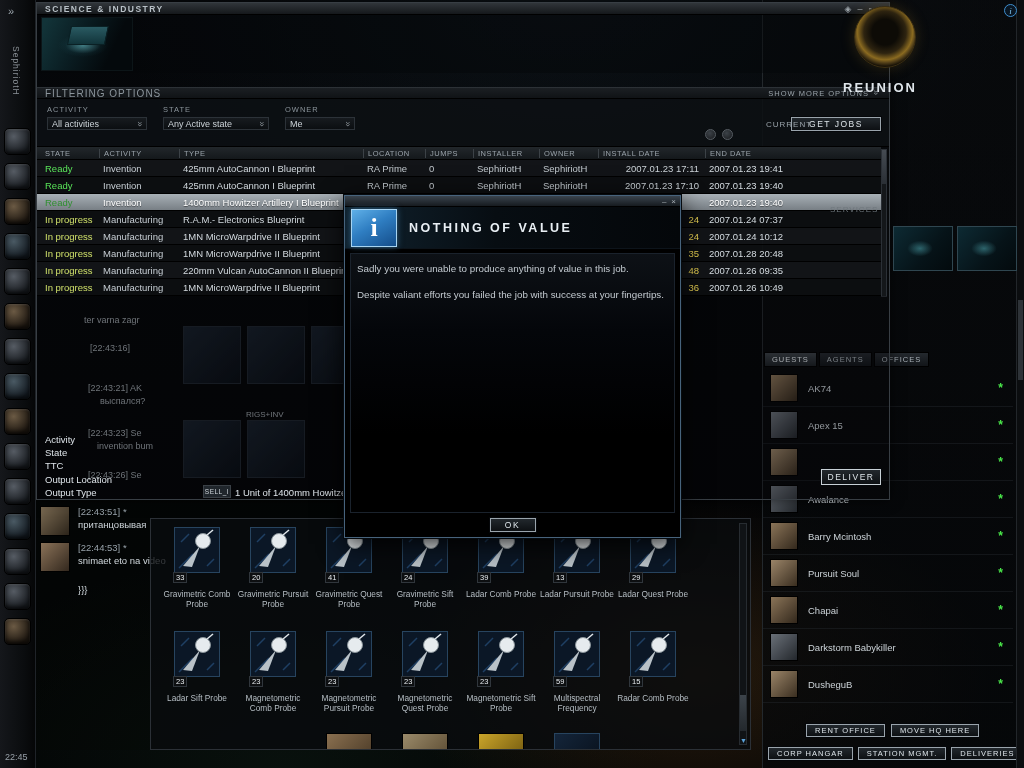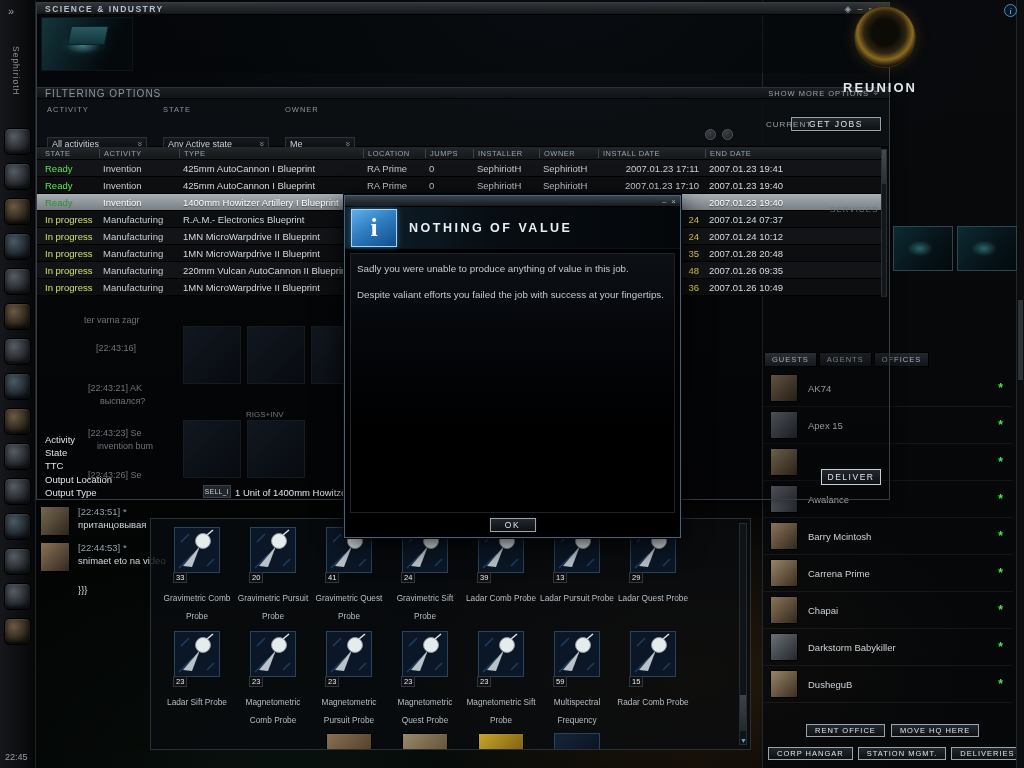--- a/index.html
+++ b/index.html
@@ -111,21 +111,21 @@
   .si-showmore { margin-left:auto; display:flex; gap:4px; align-items:center; padding-right:10px;
             font-size:7.5px; letter-spacing:1px; color:#9aa3aa; cursor:pointer; }
   .chev { display:inline-block; transform:rotate(90deg); font-size:9px; color:#8a9298; }
   .si-filters { position:absolute; left:0; top:96px; right:0; height:48px; background:rgba(13,16,19,.88);
             border-bottom:1px solid #000; }
   .si-filter-row { position:absolute; left:10px; top:6px; display:flex; gap:16px; }
   .sfblock { display:flex; flex-direction:column; gap:3px; }
   .sflabel { font-size:7.5px; color:#8b949b; letter-spacing:1px; }
   .scombo { height:13px; border:1px solid #2c3238; background:linear-gradient(#171b1f,#0b0e11);
             display:flex; align-items:center; justify-content:space-between; padding:0 4px;
-            font-size:9px; color:#ccd3d8; cursor:pointer;margin-top:20px; }
+            font-size:9px; color:#ccd3d8; cursor:pointer; }
   .sfblock:nth-of-type(1) .scombo { width:100px; }
   .sfblock:nth-of-type(2) .scombo { width:106px; }
   .sfblock:nth-of-type(3) .scombo { width:70px; }
   .pagedot { position:absolute; top:126px; width:11px; height:11px; border-radius:50%; cursor:pointer;
              border:1px solid #565c62; background:radial-gradient(circle at 40% 35%,#3c4248,#17191c); }
   .pd1 { left:668px; } .pd2 { left:685px; }
   .getjobs { position:absolute; left:754px; top:114px; width:90px; height:14px; }
   .si-colhead { position:absolute; left:0; top:144px; right:8px; height:13px; display:flex; align-items:center;
              background:linear-gradient(#22272b,#14181b); border-bottom:1px solid #000;
              font-size:7.5px; color:#9aa3ab; letter-spacing:.5px; }
@@ -186,21 +186,21 @@
   .dlg-ok { position:absolute; left:50%; transform:translateX(-50%); bottom:5px; width:46px; height:14px; }
 
   
   .inv { position:absolute; left:150px; top:518px; width:601px; height:232px; z-index:4; overflow:hidden;
          background:rgba(9,11,14,.78); border:1px solid #2b3036;padding-left:20px; }
   .inv-grid { position:absolute; left:8px; top:6px; width:540px; display:flex; flex-wrap:wrap; }
   .tile { width:76px; height:104px; position:relative; display:flex; flex-direction:column; align-items:center; cursor:pointer; }
   .tile-icon { width:46px; height:46px; margin-top:2px; position:relative; }
   .tile-qty { position:absolute; left:14px; top:47px; background:#0d0f11; border:1px solid #30363c;
               color:#e8ecef; font-size:7.5px; line-height:9px; padding:0 2px; }
-  .tile-name { margin-top:16px; font-size:8.3px; line-height:18px; color:#b6bec4; text-align:center; width:74px; }
+  .tile-name { margin-top:16px; font-size:8.3px; line-height:10px; color:#b6bec4; text-align:center; width:74px; }
   .ptile { position:absolute; top:214px; width:46px; height:46px; border:1px solid #000; cursor:pointer; }
   .ptile.f1 { left:175px; background:linear-gradient(135deg,#8a7050,#3a2c1c); }
   .ptile.f2 { left:251px; background:linear-gradient(135deg,#9a8a6a,#4a3a22); }
   .ptile.f3 { left:327px; background:linear-gradient(135deg,#caa52a,#5a4408); }
   .ptile.f4 { left:403px; background:linear-gradient(135deg,#14253a,#060d16); border-color:#27445f; }
   .inv-scroll { position:absolute; right:3px; top:4px; bottom:4px; width:8px;
                 background:#101316; border:1px solid #272c31; }
   .inv-scroll-handle { position:absolute; left:0; bottom:13px; width:6px; height:36px;
                 background:linear-gradient(#3c434a,#23282d); cursor:pointer; }
   .inv-scroll-arrow { position:absolute; left:0; bottom:0; width:7px; text-align:center;
@@ -224,21 +224,21 @@
 
 <div id="screen">
   <div class="bg"></div>
 
   <div class="btile" style="left:183px; top:326px;"></div>
   <div class="btile" style="left:247px; top:326px;"></div>
   <div class="btile" style="left:311px; top:326px;"></div>
   <div class="btile" style="left:183px; top:420px;"></div>
   <div class="btile" style="left:247px; top:420px;"></div>
   <span class="frag" style="left:84px; top:315px;">ter varna zagr</span>
-  <span class="frag" style="left:96px; top:343px;">[22:43:16]</span>
+  <span class="frag" style="left:90px; top:343px;">[22:43:16]</span>
   <span class="frag" style="left:88px; top:383px;">[22:43:21] AK</span>
   <span class="frag" style="left:100px; top:396px;">выспался?</span>
   <span class="frag" style="left:88px; top:428px;">[22:43:23] Se</span>
   <span class="frag" style="left:97px; top:441px;">invention bum</span>
   <span class="frag" style="left:88px; top:470px;">[22:43:26] Se</span>
   <span class="frag" style="left:246px; top:410px; font-size:8px;">RIGS+INV</span>
 
   <div class="chat">
     <div class="cmsg cm1">
       <div class="cport"></div>
@@ -482,21 +482,21 @@
         <span class="gname">Awalance</span>
         <span class="gstar">*</span>
       </div>
       <div class="guest">
         <div class="gport"></div>
         <span class="gname">Barry Mcintosh</span>
         <span class="gstar">*</span>
       </div>
       <div class="guest">
         <div class="gport"></div>
-        <span class="gname">Carrena Prime</span>
+        <span class="gname">Pursuit Soul</span>
         <span class="gstar">*</span>
       </div>
       <div class="guest">
         <div class="gport"></div>
         <span class="gname">Chapai</span>
         <span class="gstar">*</span>
       </div>
       <div class="guest">
         <div class="gport"></div>
         <span class="gname">Darkstorm Babykiller</span>

